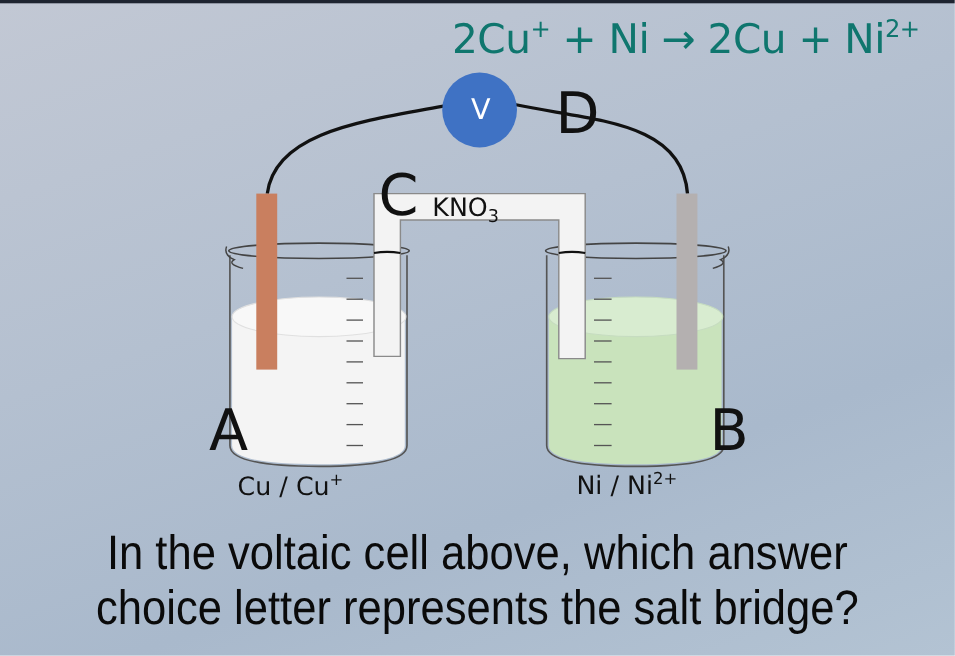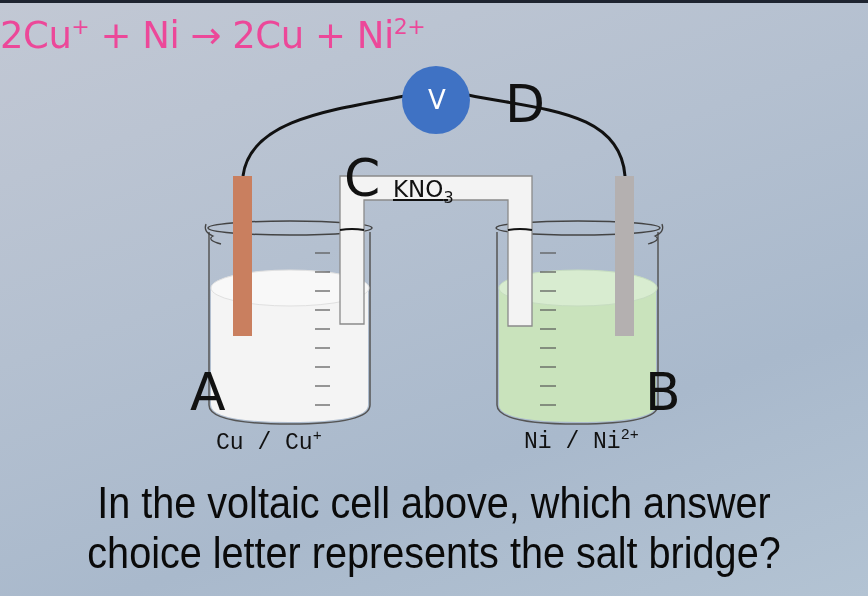--- a/index.html
+++ b/index.html
@@ -3,35 +3,35 @@
 <meta charset="utf-8">
 <style>
   html, body { margin: 0; padding: 0; }
   body {
     width: 868px; height: 596px; overflow: hidden; position: relative;
     background: linear-gradient(160deg, #c2c8d4 0%, #b4c0d0 40%, #a9b9cc 70%, #b3c3d3 100%);
     font-family: "DejaVu Sans", sans-serif;
   }
   .topbar { position: absolute; left: 0; top: 0; width: 868px; height: 3px; background: #1e2430; }
   .equation {
-    position: absolute; left: 0; top: 14px; width: 836px; text-align: left;
-    font-family: "DejaVu Sans", sans-serif; font-size: 37px; color: #ec4899; letter-spacing: -0.5px;
+    position: absolute; left: 0; top: 14px; width: 836px; text-align: right;
+    font-family: "DejaVu Sans", sans-serif; font-size: 37px; color: #0f766e; letter-spacing: -0.5px;
   }
   .equation sup { font-size: 22px; vertical-align: 14px; line-height: 0; }
   svg.diagram { position: absolute; left: 0; top: 0; }
   .question {
     position: absolute; left: 0; top: 478px; width: 868px; text-align: center;
     font-family: "Liberation Sans", sans-serif; font-size: 44px; line-height: 50px;
     color: #0a0a0a; transform: scaleX(0.9); transform-origin: center;
   }
   .label { position: absolute; font-family: "DejaVu Sans", sans-serif; color: #111; }
   .big-letter { font-size: 52px; line-height: 52px; font-weight: normal; }
-  .beaker-label { font-size: 23px; font-family: Liberation Mono, monospace; }
+  .beaker-label { font-size: 23px; }
   .beaker-label sup { font-size: 15px; vertical-align: 9px; line-height: 0; }
-  .kno3 { font-size: 23px; text-decoration: underline; }
+  .kno3 { font-size: 23px; }
   .kno3 sub { font-size: 16px; vertical-align: -6px; line-height: 0; }
   .vm-label { position: absolute; left: 402px; top: 74px; width: 70px; height: 52px; line-height: 52px; text-align: center; font-size: 26px; color: #ffffff; }
 </style>
 </head>
 <body>
 
 <div class="topbar"></div>
 
 <div class="equation">
   <span><span>2Cu</span><sup>+</sup></span>

